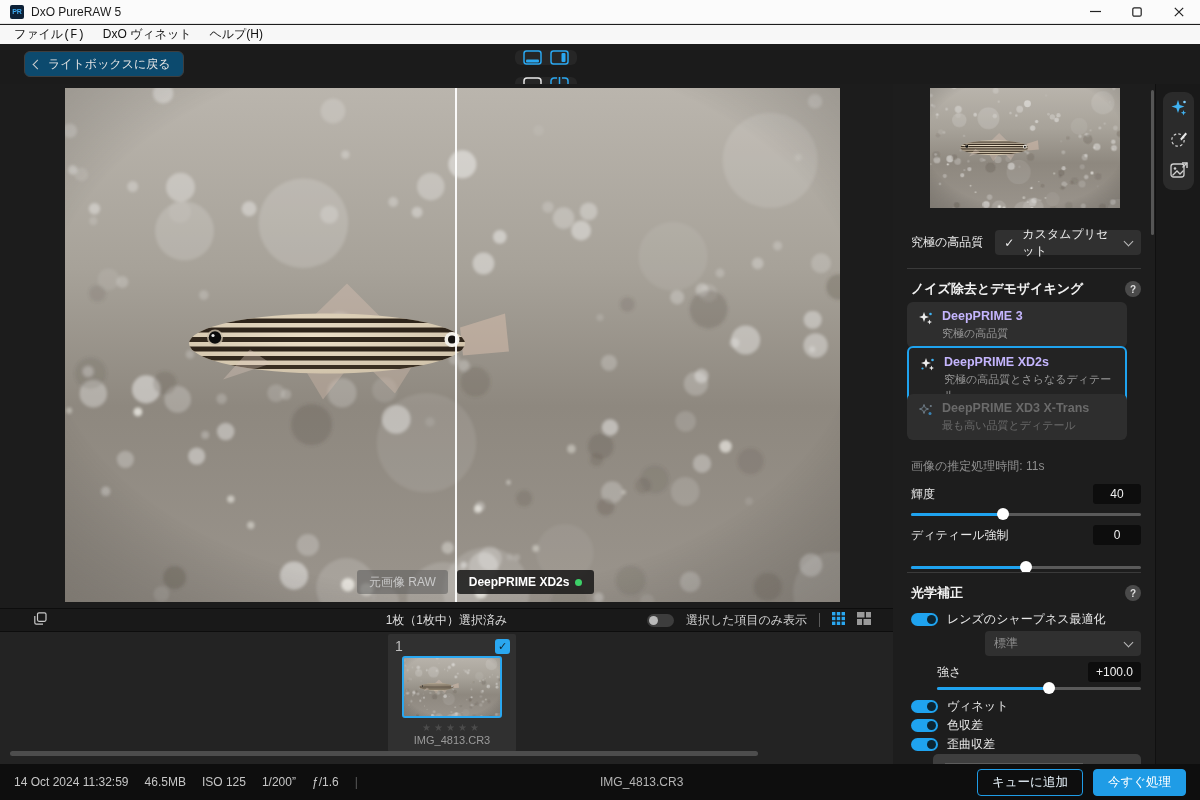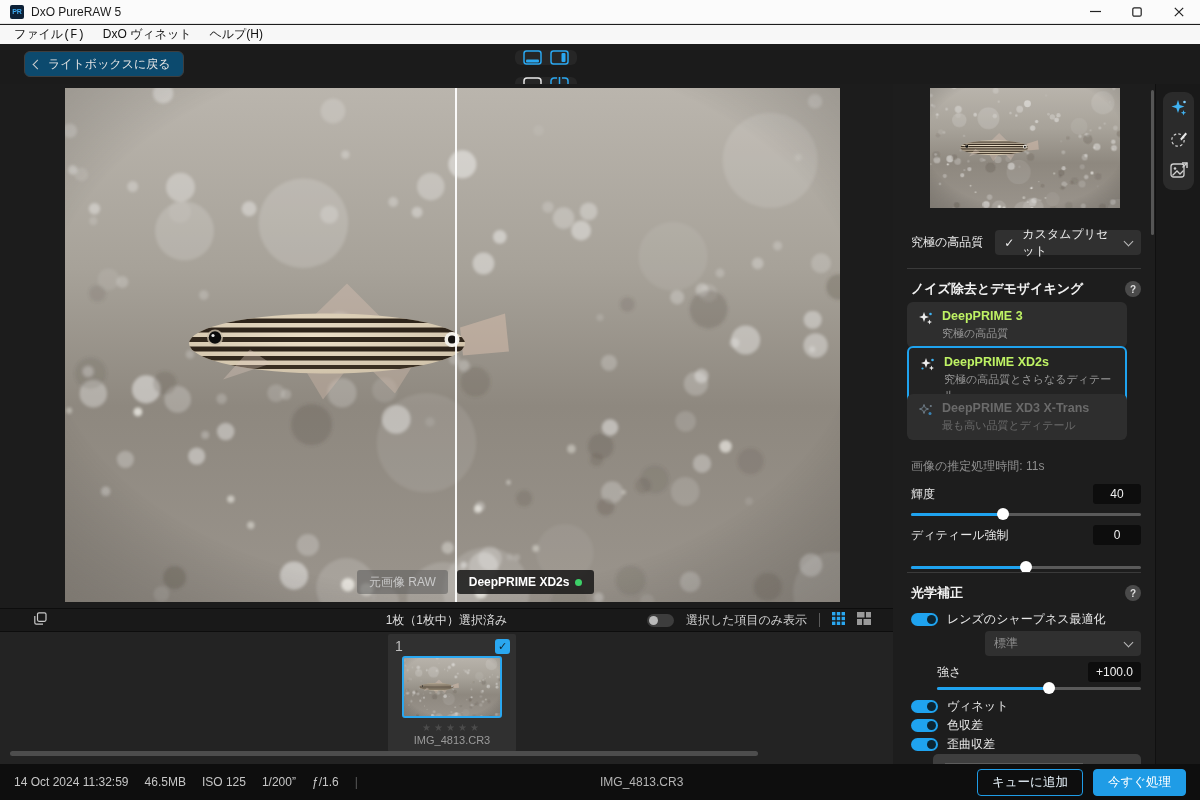--- a/index.html
+++ b/index.html
@@ -87,21 +87,21 @@
   .rp-select { height:25px; background:#303030; border-radius:4px; display:flex; align-items:center;
                padding:0 9px; gap:8px; font-size:12px; color:#f0f0f0;margin-left:48px; }
   .rp-select .grow { flex:1; }
   .divider { position:absolute; left:14px; width:234px; height:1px; background:#3a3a3a; }
   .sec-title { color:#f2f2f2; font-size:13px; font-weight:bold; }
   .help-badge { width:16px; height:16px; border-radius:50%; background:#4a4a4a; color:#dedede;
                 font-size:10px; font-weight:bold; display:flex; align-items:center; justify-content:center; margin-left:auto; }
   .method-card { position:absolute; left:14px; width:220px; background:#2e2e2e; border-radius:6px;
                  padding:7px 11px; display:flex; gap:9px; }
   .method-card.selected { background:#232323; border:2px solid #1fa3ef; }
-  .m-name { color:#bef264; font-size:12.5px; font-weight:bold; }
+  .m-name { color:#c4b5fd; font-size:12.5px; font-weight:bold; }
   .m-desc { color:#989898; font-size:11px; margin-top:3px; }
   .method-card.disabled .m-name, .method-card.disabled .m-desc { color:#6a6a6a; }
   .m-icon { margin-top:2px; flex:none; }
   .est-time { color:#8f8f8f; font-size:12px; }
   .val-box { margin-left:auto; min-width:48px; height:20px; background:#0d0d0d; border-radius:3px;
              color:#f0f0f0; font-size:12px; display:flex; align-items:center; justify-content:center; padding:0 8px; }
   .slider { position:relative; height:12px; }
   .slider .track { position:absolute; left:0; right:0; top:5px; height:3px; background:#5a5a5a; border-radius:2px; }
   .slider .fill { position:absolute; left:0; top:5px; height:3px; background:#1fa3ef; border-radius:2px; }
   .slider .thumb { position:absolute; top:0; width:12px; height:12px; background:#fff; border-radius:50%; transform:translateX(-6px); }

